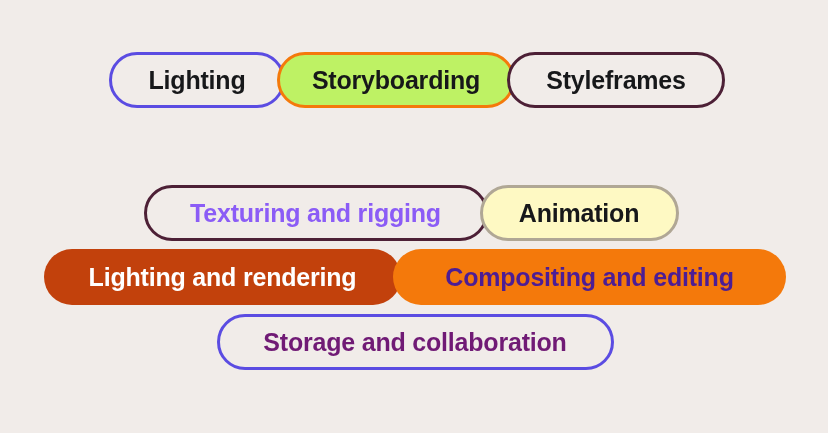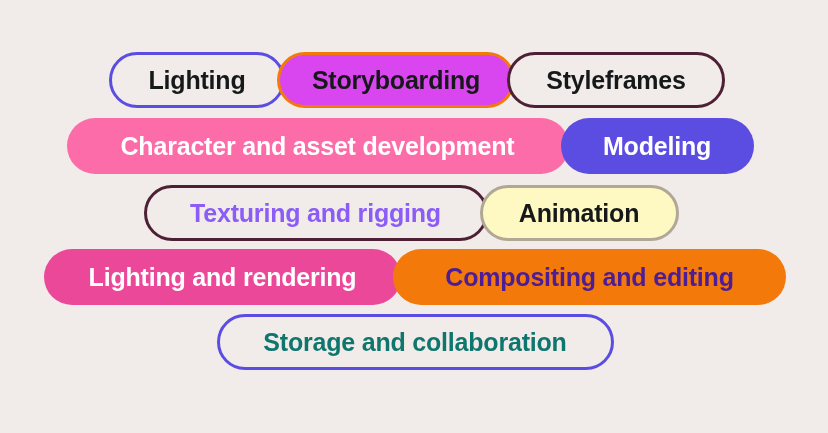--- a/index.html
+++ b/index.html
@@ -73,63 +73,53 @@
 </head>
 <body>
 
 <div id="stage" style="background: rgb(241, 236, 233);">
 
   <div class="row" id="row-1">
     <div class="stack">
       <div class="pill outline" style="width: 176px; color: rgb(23, 24, 26); border-color: rgb(91, 76, 226); background: rgb(241, 236, 233);">
         <span>Lighting</span>
       </div>
-      <div class="pill outline" style="width: 238px; color: rgb(23, 24, 26); border-color: rgb(244, 121, 11); background: #d946ef;">
+      <div class="pill outline" style="width: 238px; color: rgb(23, 24, 26); border-color: rgb(244, 121, 11); background: #bef264;">
         <span>Storyboarding</span>
       </div>
       <div class="pill outline" style="width: 218px; color: rgb(23, 24, 26); border-color: rgb(77, 32, 54); background: rgb(241, 236, 233);">
         <span>Styleframes</span>
       </div>
     </div>
   </div>
 
-  <div class="row" id="row-2">
-    <div class="stack">
-      <div class="pill filled" style="width: 502px; color: rgb(255, 255, 255); background: rgb(251, 108, 169);">
-        <span>Character and asset development</span>
-      </div>
-      <div class="pill filled" style="width: 193px; color: rgb(255, 255, 255); background: rgb(91, 76, 226);">
-        <span>Modeling</span>
-      </div>
-    </div>
-  </div>
 
   <div class="row" id="row-3">
     <div class="stack">
       <div class="pill outline" style="width: 344px; color: #8b5cf6; border-color: rgb(77, 32, 54); background: rgb(241, 236, 233);">
         <span>Texturing and rigging</span>
       </div>
       <div class="pill outline" style="width: 199px; color: rgb(23, 24, 26); border-color: rgb(176, 167, 149); background: #fef9c3;">
         <span>Animation</span>
       </div>
     </div>
   </div>
 
   <div class="row" id="row-4">
     <div class="stack">
-      <div class="pill filled" style="width: 357px; color: rgb(255, 255, 255); background: #ec4899;">
+      <div class="pill filled" style="width: 357px; color: rgb(255, 255, 255); background: #c2410c;">
         <span>Lighting and rendering</span>
       </div>
       <div class="pill filled" style="width: 393px; color: #4c1d95; background: rgb(244, 121, 11);">
         <span>Compositing and editing</span>
       </div>
     </div>
   </div>
 
   <div class="row" id="row-5">
     <div class="stack">
-      <div class="pill outline" style="width: 397px; color: #0f766e; border-color: rgb(91, 76, 226); background: rgb(241, 236, 233);">
+      <div class="pill outline" style="width: 397px; color: #701a75; border-color: rgb(91, 76, 226); background: rgb(241, 236, 233);">
         <span>Storage and collaboration</span>
       </div>
     </div>
   </div>
 
 </div>
 
 </body></html>

